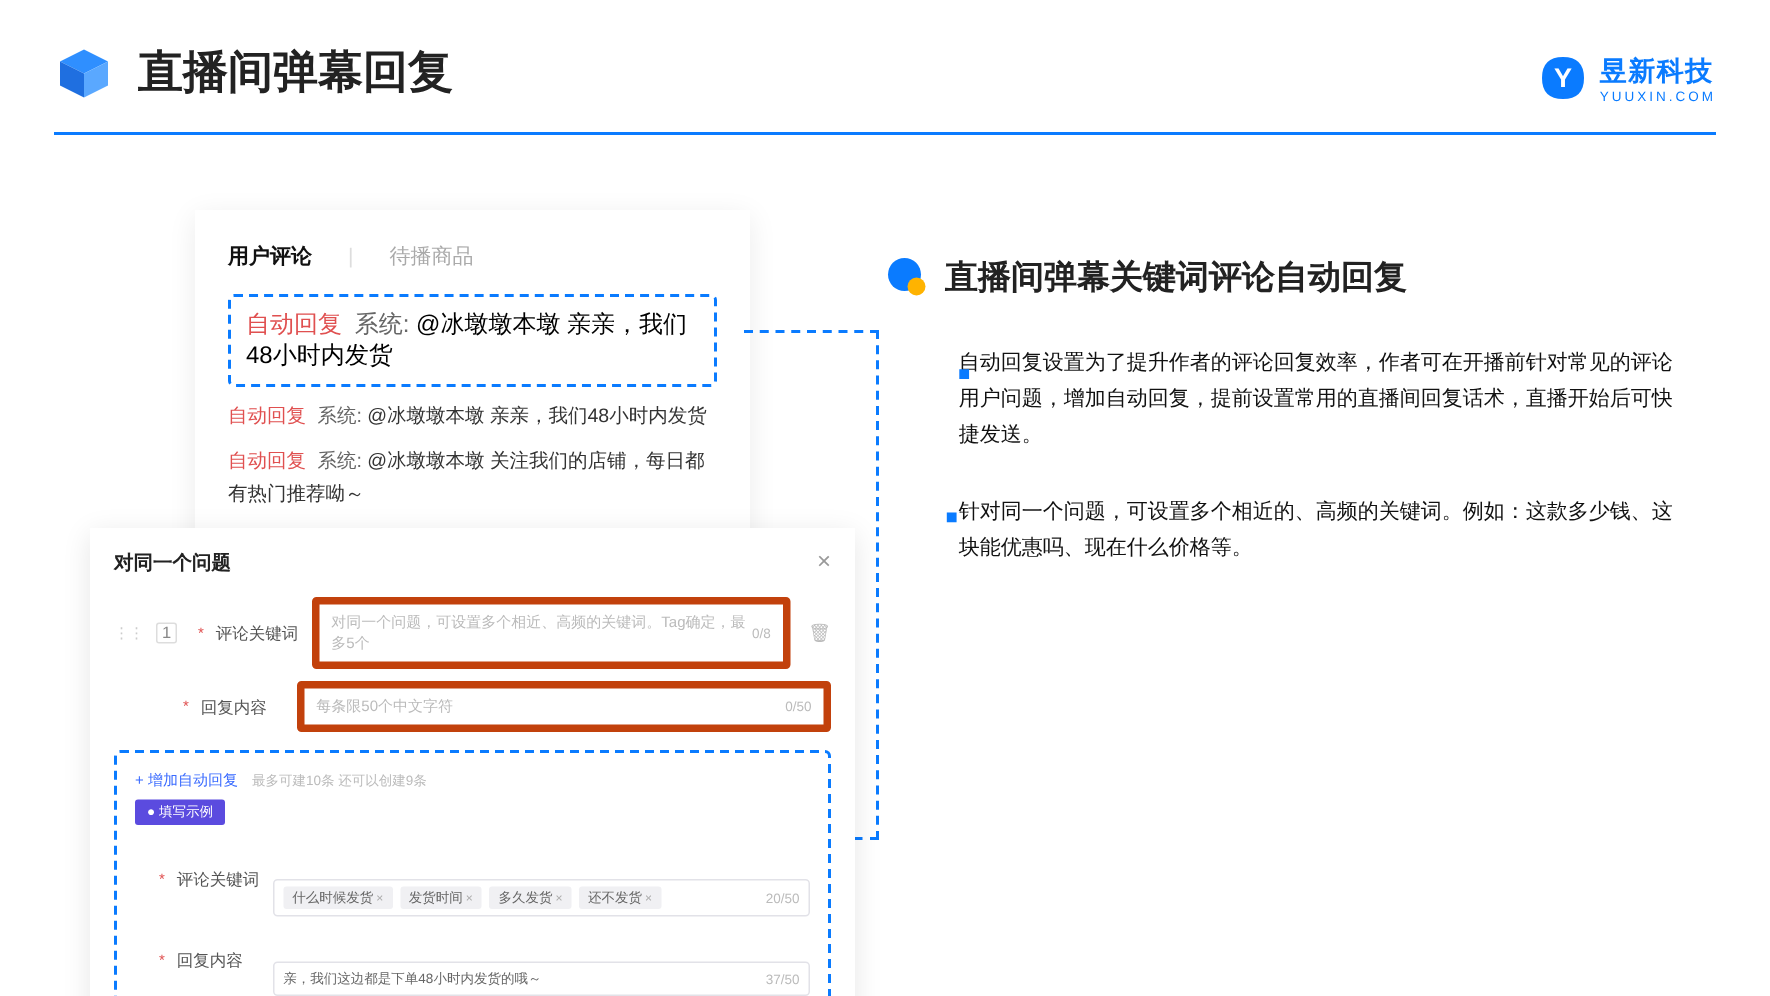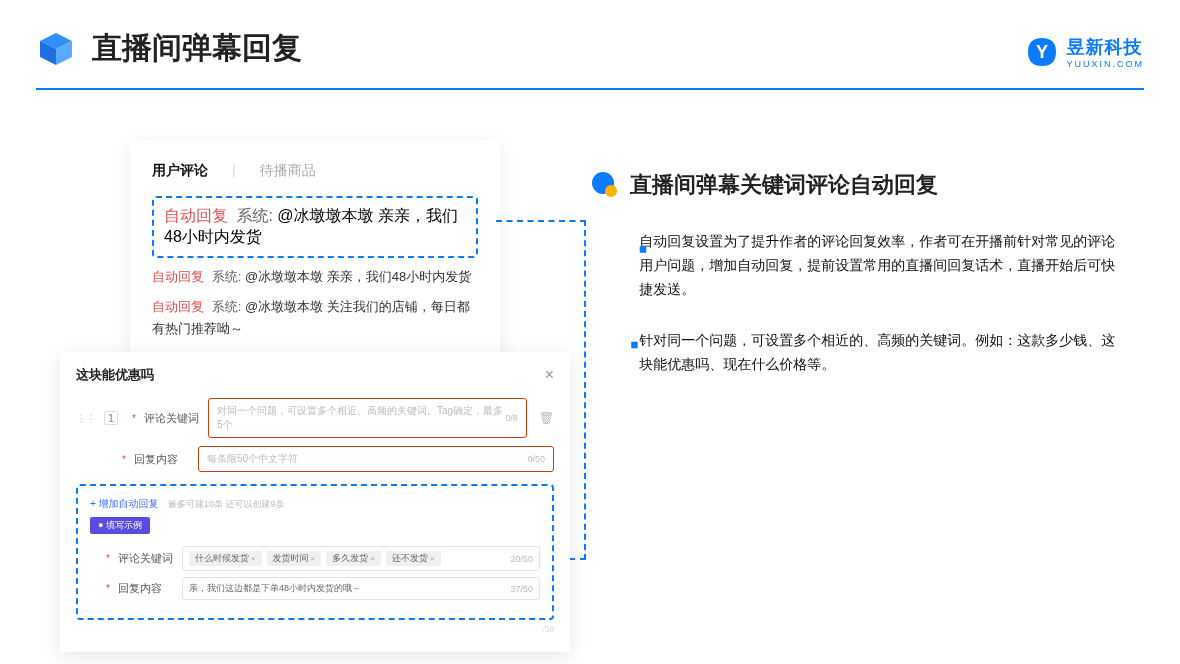--- a/index.html
+++ b/index.html
@@ -113,21 +113,21 @@
   .card2-title-row { display: flex; justify-content: space-between; align-items: center; margin-bottom: 14px;}
   .card2-title { font-size: 13px; font-weight: 600; color: #222;}
   .close-x { font-size: 16px; color: #999; cursor: pointer;}
   .form-row { display: flex; align-items: center; margin: 8px 0; gap: 8px;}
   .drag-dots { color: #ccc; font-size: 10px;}
   .row-num { width: 14px; text-align: center; font-size: 11px; color: #888; border: 1px solid #ddd; border-radius: 2px;}
   .red-dot { color: #e05050; font-size: 10px; margin-left: 6px;}
   .field-label { font-size: 11px; color: #555; width: 56px; text-align: left;}
   .text-input {
     flex: 1;
-    border: 1px solid #c2410c;
+    border: 5px solid #c2410c;
     border-radius: 3px;
     padding: 5px 8px;
     font-size: 10px;
     color: #bbb;
     display: flex;
     justify-content: space-between;
     align-items: center;
   }
   .counter { color: #bbb; font-size: 9px;}
   .trash-icon { color: #bbb; font-size: 12px; margin-left: 4px;}
@@ -161,20 +161,21 @@
   .tag-x { color: #aaa; margin-left: 2px; font-size: 8px;}
   .example-input {
     border: 1px solid #e2e2e8;
     border-radius: 3px;
     padding: 4px 6px;
     display: flex;
     flex-wrap: wrap;
     align-items: center;
     gap: 2px;
     flex: 1;
+    margin-top: 24px;
   }
   .example-input .counter { margin-left: auto;}
   
   .right-col {
     position: absolute;
     top: 30px;
     left: 590px;
     right: 40px;
   }
   .right-title-row { display: flex; align-items: center; gap: 12px; margin-bottom: 30px;}
@@ -244,21 +245,21 @@
       </div>
       <div class="comment-row">
         <span class="auto-label">自动回复</span>
         <span class="sys-label">系统:</span>
         <span>@冰墩墩本墩 关注我们的店铺，每日都有热门推荐呦～</span>
       </div>
     </div>
 
     <div class="card2">
       <div class="card2-title-row">
-        <span class="card2-title">这块能优惠吗</span>
+        <span class="card2-title">对同一个问题</span>
         <span class="close-x">×</span>
       </div>
 
       <div class="form-row">
         <span class="drag-dots">⋮⋮</span>
         <span class="row-num">1</span>
         <span class="red-dot">*</span>
         <span class="field-label">评论关键词</span>
         <div class="text-input">
           <span>对同一个问题，可设置多个相近、高频的关键词。Tag确定，最多5个</span>

